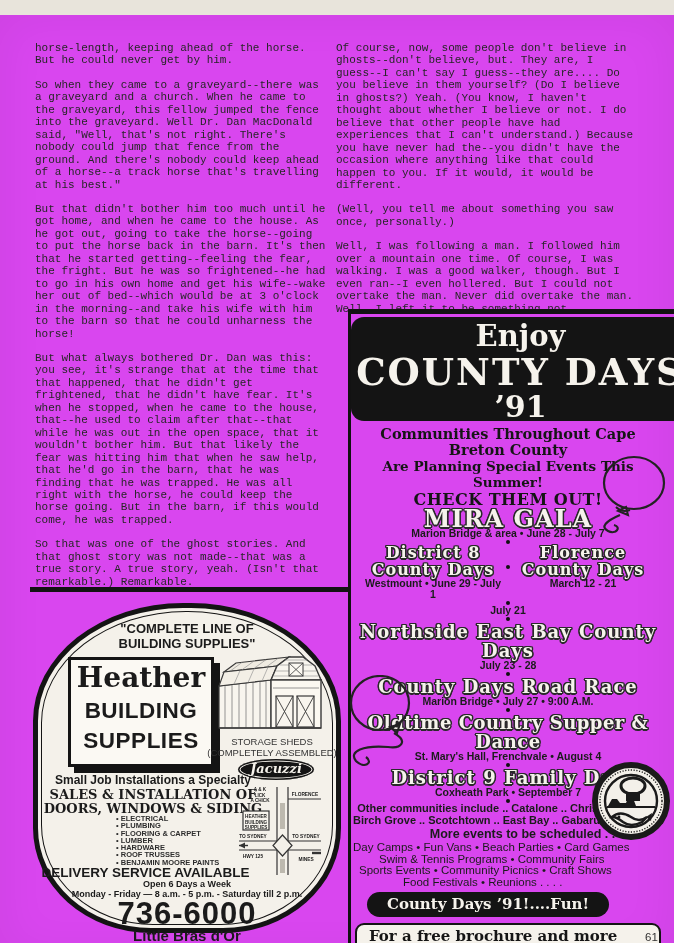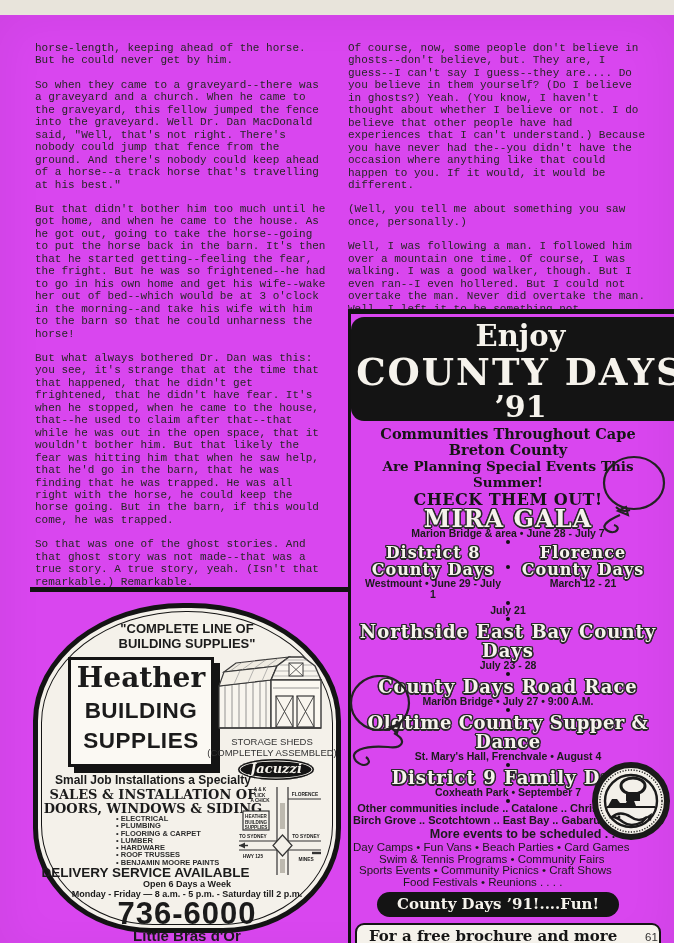--- a/index.html
+++ b/index.html
@@ -79,21 +79,21 @@
 
 <div class="page">
 
   <div class="typew" style="left:35px;top:27px;width:292px;">
     <p>horse-length, keeping ahead of the horse. But he could never get by him.</p>
     <p>So when they came to a graveyard--there was a graveyard and a church. When he came to the graveyard, this fellow jumped the fence into the graveyard. Well Dr. Dan MacDonald said, "Well, that's not right. There's nobody could jump that fence from the ground. And there's nobody could keep ahead of a horse--a track horse that's travelling at his best."</p>
     <p>But that didn't bother him too much until he got home, and when he came to the house. As he got out, going to take the horse--going to put the horse back in the barn. It's then that he started getting--feeling the fear, the fright. But he was so frightened--he had to go in his own home and get his wife--wake her out of bed--which would be at 3 o'clock in the morning--and take his wife with him to the barn so that he could unharness the horse!</p>
     <p>But what always bothered Dr. Dan was this: you see, it's strange that at the time that that happened, that he didn't get frightened, that he didn't have fear. It's when he stopped, when he came to the house, that--he used to claim after that--that while he was out in the open space, that it wouldn't bother him. But that likely the fear was hitting him that when he saw help, that he'd go in the barn, that he was finding that he was trapped. He was all right with the horse, he could keep the horse going. But in the barn, if this would come, he was trapped.</p>
     <p>So that was one of the ghost stories. And that ghost story was not made--that was a true story. A true story, yeah. (Isn't that remarkable.) Remarkable.</p>
   </div>
-  <div class="typew" style="left:348px;top:27px;width:300px;">
+  <div class="typew" style="left:336px;top:27px;width:300px;">
     <p>Of course, now, some people don't believe in ghosts--don't believe, but. They are, I guess--I can't say I guess--they are.... Do you believe in them yourself? (Do I believe in ghosts?) Yeah. (You know, I haven't thought about whether I believe or not. I do believe that other people have had experiences that I can't understand.) Because you have never had the--you didn't have the occasion where anything like that could happen to you. If it would, it would be different.</p>
     <p>(Well, you tell me about something you saw once, personally.)</p>
     <p>Well, I was following a man. I followed him over a mountain one time. Of course, I was walking. I was a good walker, though. But I even ran--I even hollered. But I could not overtake the man. Never did overtake the man. Well, I left it to be something not</p>
   </div>
 
   <div class="hbar" style="left:30px;top:572px;width:318px;height:5px;"></div>
   <div class="hbar" style="left:348px;top:294px;width:326px;height:5px;"></div>
   <div class="vbar" style="left:348px;top:294px;width:3px;height:649px;"></div>
 
   <div class="cad">
@@ -147,21 +147,21 @@
     <div class="sep-dot"></div>
 
     <div class="small-b">Other communities include .. Catalone .. Christmas Island</div>
     <div class="small-b">Birch Grove .. Scotchtown .. East Bay .. Gabarus .. Mira Gut</div>
     <div class="more-line">More events to be scheduled . . .</div>
     <div class="act" style="text-align:left;padding-left:2px;">Day Camps • Fun Vans • Beach Parties • Card Games</div>
     <div class="act" style="text-align:left;padding-left:28px;">Swim &amp; Tennis Programs • Community Fairs</div>
     <div class="act" style="text-align:left;padding-left:8px;">Sports Events • Community Picnics • Craft Shows</div>
     <div class="act" style="text-align:left;padding-left:52px;">Food Festivals • Reunions . . . .</div>
 
-    <div style="text-align:left;padding-left:26px;"><span class="fun-pill">County Days ’91!....Fun!</span></div>
+    <div style="text-align:left;padding-left:16px;"><span class="fun-pill">County Days ’91!....Fun!</span></div>
 
     <div class="contact-box">
       <div class="serifb c-intro">For a free brochure and more details on</div>
 
     </div>
   </div>
 
   <svg style="position:absolute;left:596px;top:440px;" width="74" height="90" viewBox="0 0 74 90">
     <ellipse cx="38" cy="28" rx="30" ry="26" fill="none" stroke="#222" stroke-width="2.2"></ellipse>
     <path d="M20 52 q6 6 14 3" fill="none" stroke="#222" stroke-width="2"></path>

